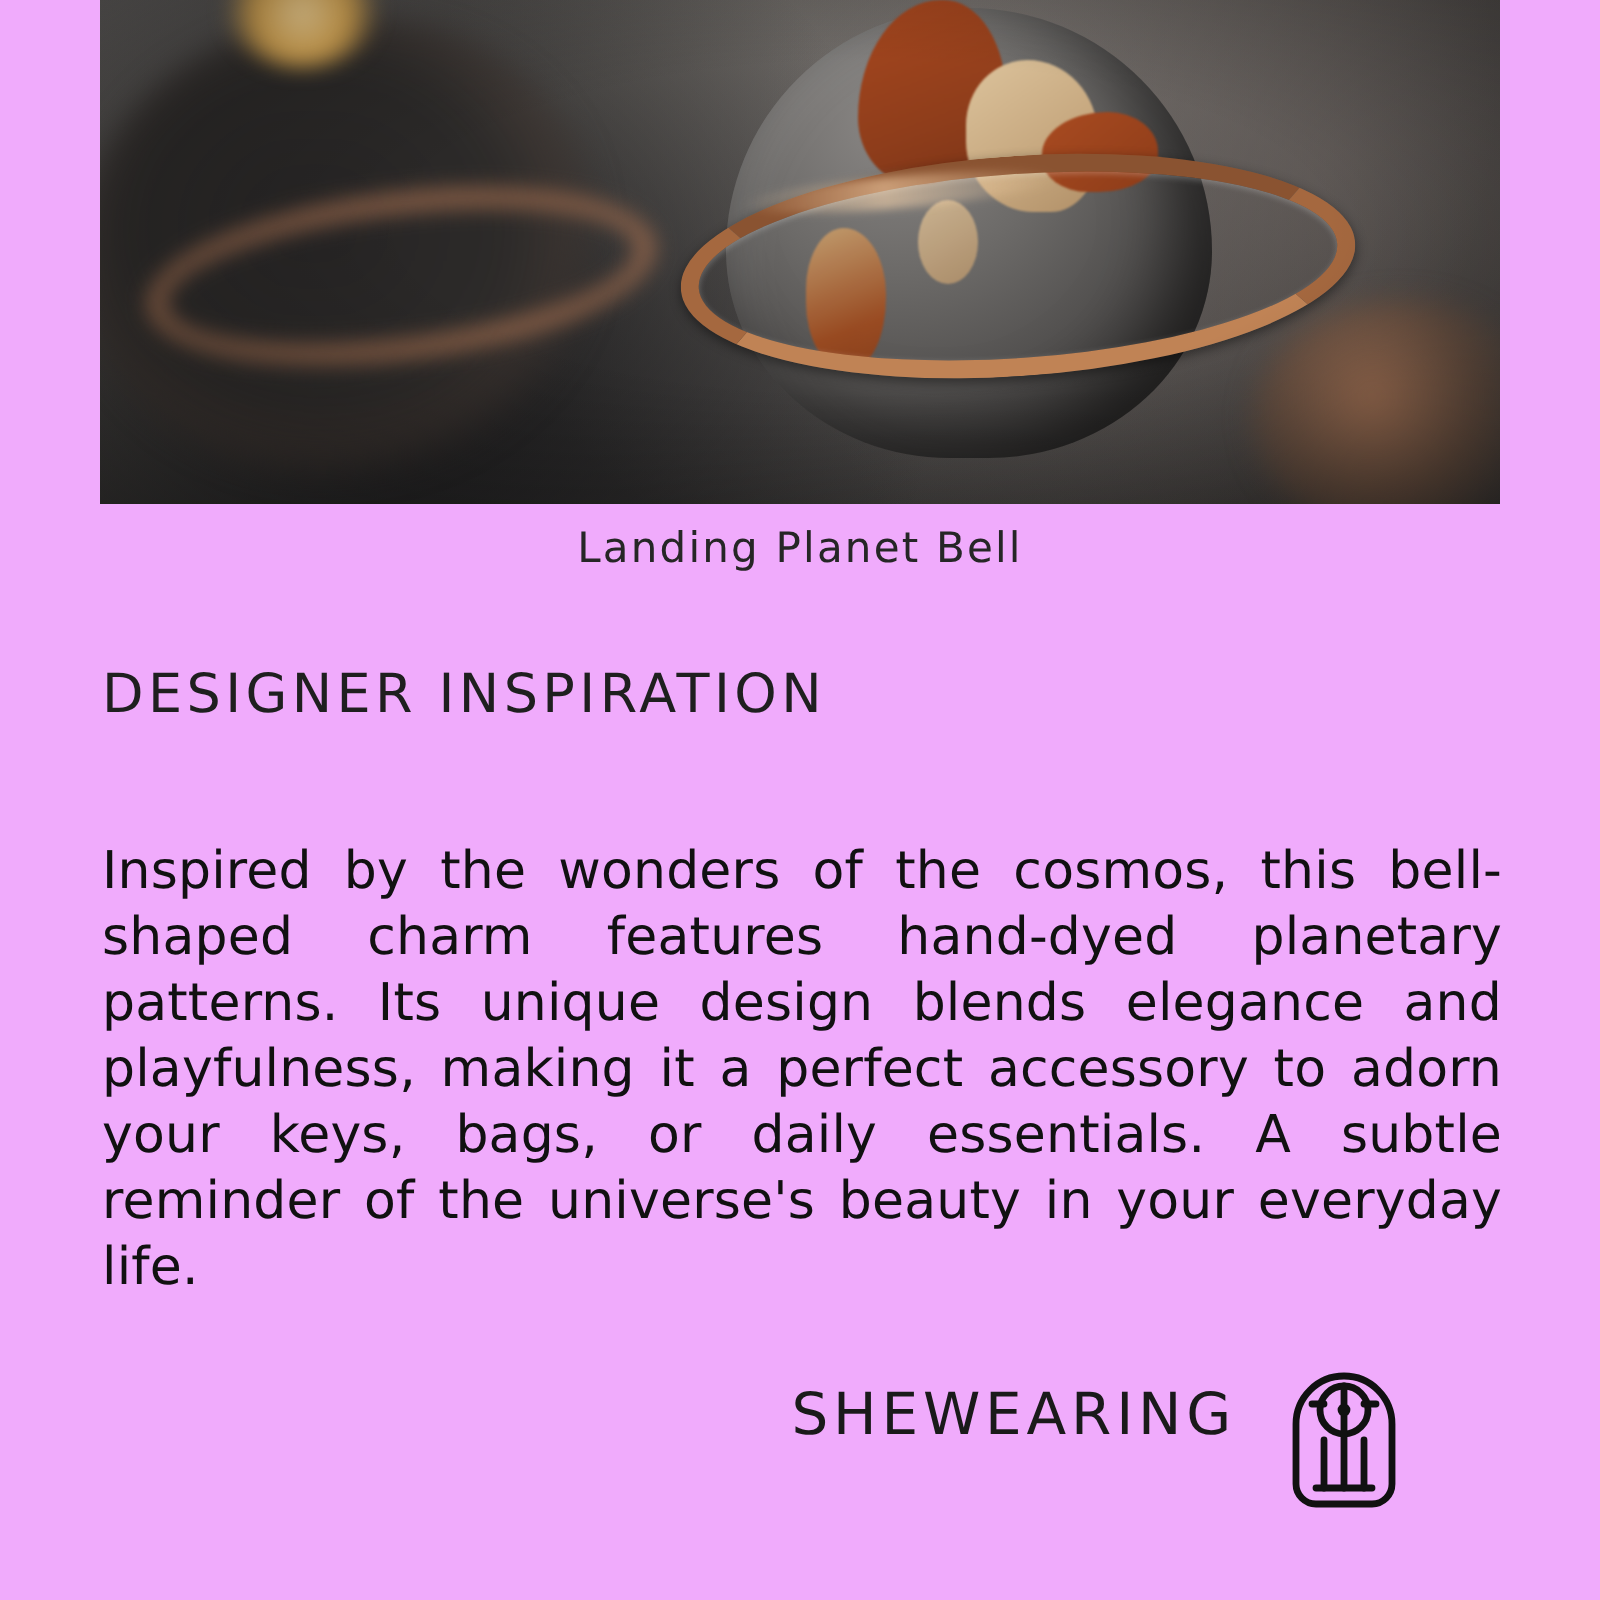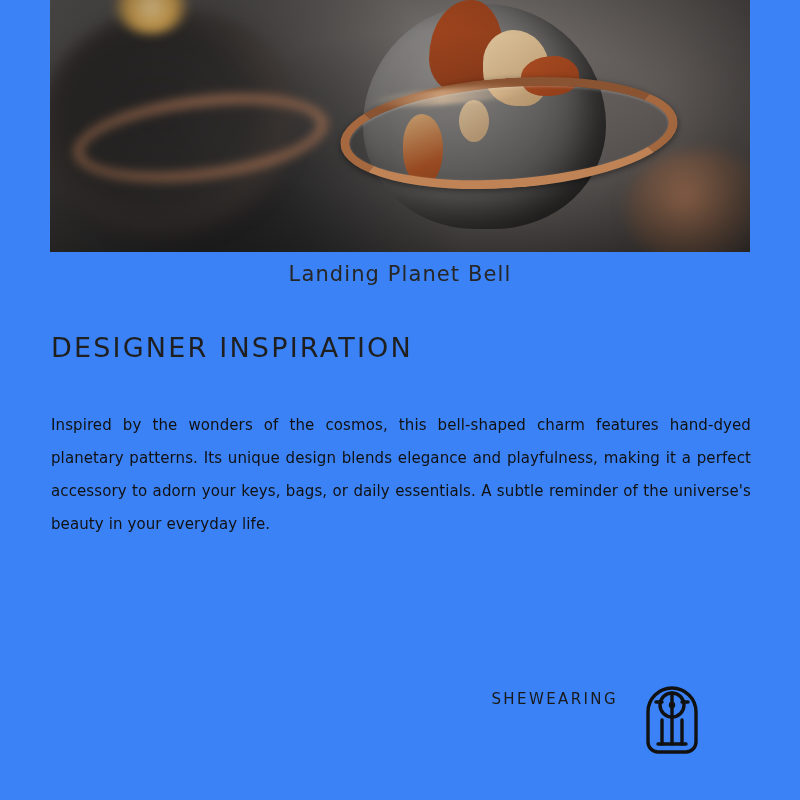--- a/index.html
+++ b/index.html
@@ -11,21 +11,21 @@
     width: 800px;
     height: 800px;
     overflow: hidden;
     font-family: "DejaVu Sans", "Liberation Sans", sans-serif;
     color: #1a1a1a;
   }
   .page {
     position: relative;
     width: 800px;
     height: 800px;
-    background: #3b82f6;
+    background: #f0abfc;
   }
 
   
   .hero {
     position: absolute;
     left: 50px;
     top: 0;
     width: 700px;
     height: 252px;
     overflow: hidden;
@@ -185,41 +185,41 @@
     letter-spacing: 2.2px;
     color: #1f1f1f;
   }
 
   
   .body-copy {
     position: absolute;
     left: 51px;
     top: 394px;
     width: 700px;
-    font-size: 15px;
+    font-size: 26px;
     line-height: 33px;
     text-align: justify;
     text-align-last: left;
     color: #111111;
     letter-spacing: 0.1px;
   }
 
   
   .brand {
     position: absolute;
     left: 0;
     top: 672px;
     width: 800px;
     height: 90px;
   }
   .brand-name {
     position: absolute;
     right: 182px;
     top: 18px;
-    font-size: 15px;
+    font-size: 29px;
     letter-spacing: 2.4px;
     color: #1a1a1a;
   }
   .brand-mark {
     position: absolute;
     right: 90px;
     top: 0;
     width: 76px;
     height: 90px;
   }

